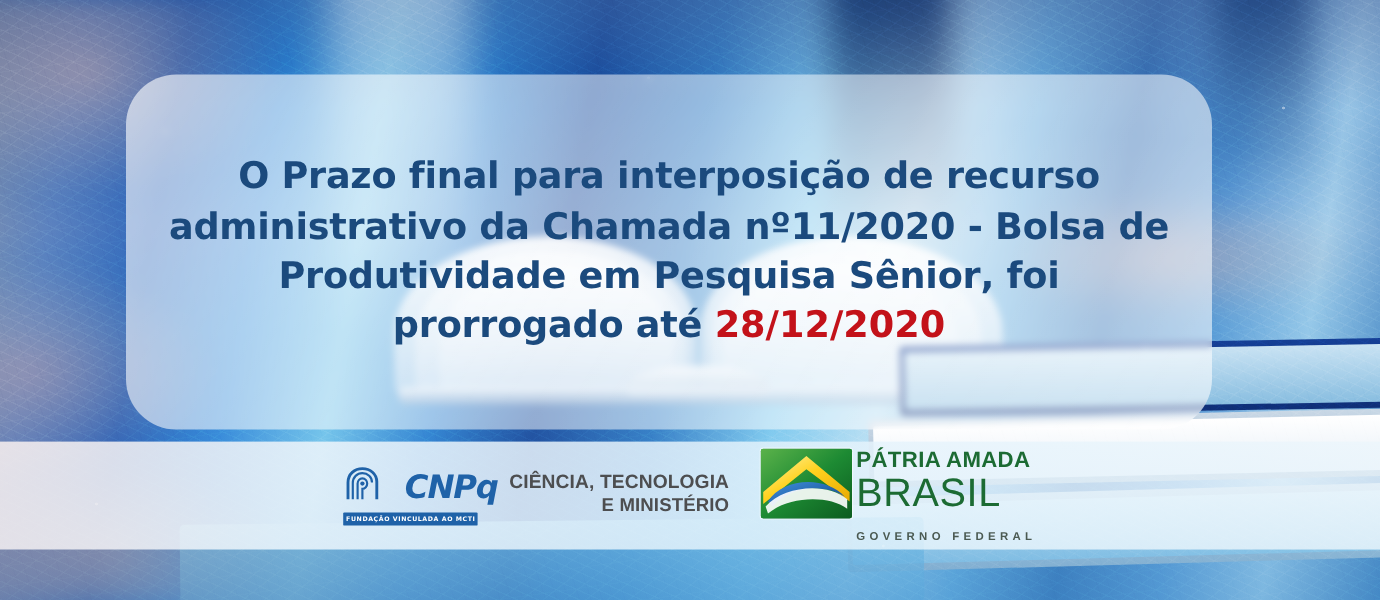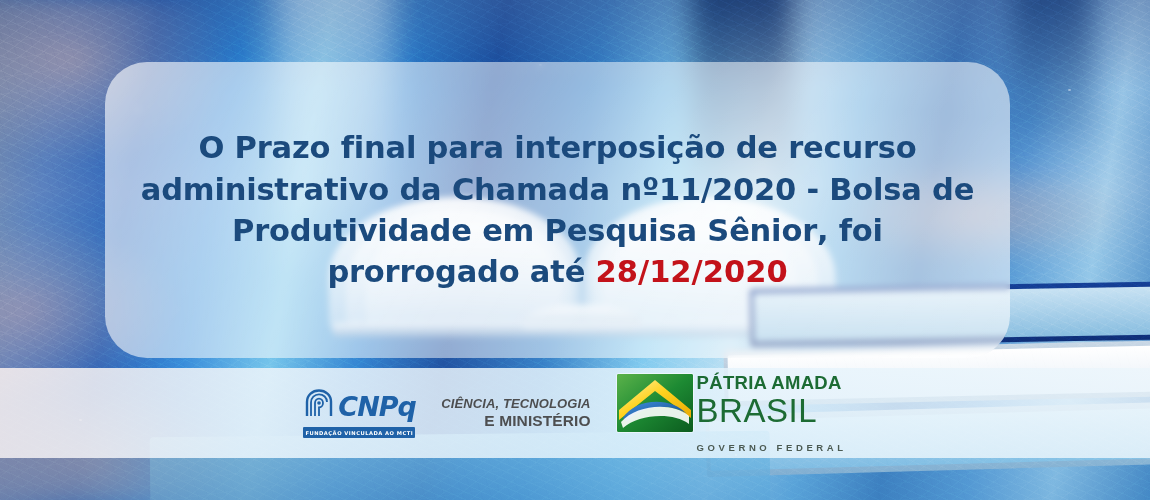--- a/index.html
+++ b/index.html
@@ -176,41 +176,41 @@
     position:absolute;left:0;top:368px;width:1150px;height:90px;
     background:linear-gradient(100deg, rgba(246,238,238,.88) 0%, rgba(238,245,251,.86) 22%, rgba(228,243,252,.84) 55%, rgba(236,246,252,.80) 100%);
   }
   .footer-row{
     position:absolute;inset:0;
     display:flex;align-items:center;justify-content:center;gap:26px;
   }
 
   
   .cnpq{position:relative;width:112px;height:52px;}
-  .cnpq-top{display:flex;align-items:center;gap:3px;height:38px;justify-content:space-between;}
+  .cnpq-top{display:flex;align-items:center;gap:19px;height:38px;justify-content:space-between;}
   .cnpq-wordmark{
     font-family:"DejaVu Sans", sans-serif;
     font-weight:800;font-style:italic;
     font-size:27px;color:#1f62a8;letter-spacing:-1px;line-height:1;
   }
   .cnpq-bar{
     margin-top:2px;width:112px;height:11px;background:#1f62a8;border-radius:1px;
     display:flex;align-items:center;justify-content:center;
   }
   .cnpq-bar span{
     color:#fff;font-size:5.2px;font-weight:700;letter-spacing:.5px;white-space:nowrap;
   }
 
   
   .ministry{
     text-align:right;line-height:1.18;color:#58595b;
     font-family:"Liberation Sans", sans-serif;
   }
   .ministry .m1{font-size:13.5px;letter-spacing:.3px;color:#6d6e71;display:block;}
-  .ministry .m2{font-size:13px;font-weight:700;letter-spacing:.1px;color:#4d4e50;display:block;font-style:italic;}
+  .ministry .m2{font-size:16px;font-weight:700;letter-spacing:.1px;color:#4d4e50;display:block;}
   .ministry .m3{font-size:15.5px;font-weight:700;letter-spacing:.1px;color:#4d4e50;display:block;}
 
   
   .brasil{display:flex;align-items:flex-start;gap:4px;}
   .flagbox{
     position:relative;width:76px;height:58px;border-radius:2px;overflow:hidden;
     background:linear-gradient(135deg,#3f9c35 0%,#1d7a2e 45%,#0f5f22 100%);
     box-shadow:0 0 0 1px rgba(255,255,255,.5);
   }
   .brasil-word{line-height:1;font-family:"Liberation Sans", sans-serif;}

